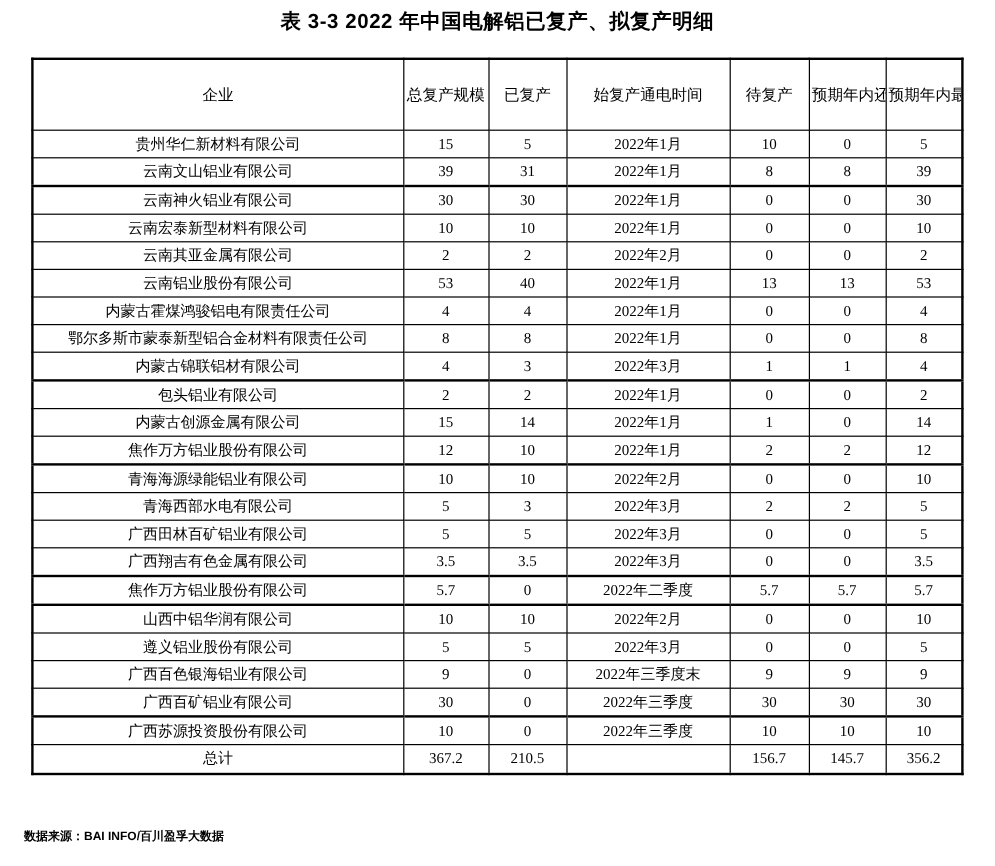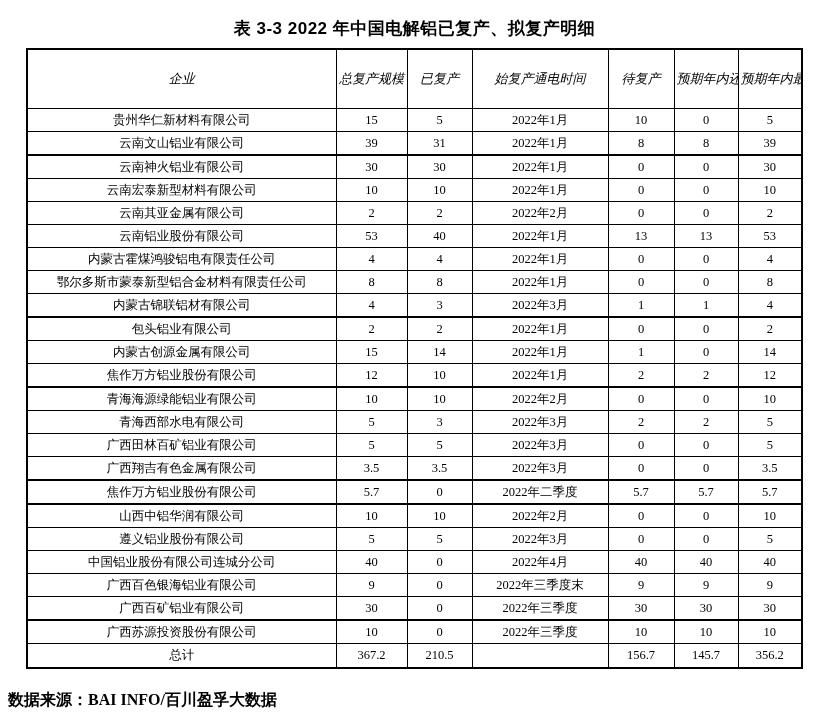--- a/index.html
+++ b/index.html
@@ -21,21 +21,20 @@
     position: absolute;
     top: 6px;
     left: 0;
     width: 829px;
     text-align: center;
     font-family: "Liberation Sans", "DejaVu Sans", sans-serif;
     font-weight: bold;
     font-size: 17px;
     letter-spacing: 0.5px;
     white-space: nowrap;
-    margin-top: 11px;
   }
 
   
   #table-wrap {
     position: absolute;
     left: 26px;
     top: 48px;
     width: 775px;
   }
   table.grid {
@@ -57,21 +56,21 @@
   
   table.grid {
     border: 2px solid #000000;
   }
   thead th {
     height: 58px;
     font-size: 13px;
     white-space: normal;
     line-height: 1.25;
   }
-  thead tr th { border-bottom: 2px solid #000000; font-style: italic; }
+  thead tr th { border-bottom: 2px solid #000000; }
 
   tbody td { height: 22px; }
 
   
   tr.thick-bottom > td { border-bottom: 2px solid #000000; }
 
   tfoot td {
     height: 23px;
     border-top: 2px solid #000000;
   }
@@ -81,25 +80,25 @@
   col.c-total { width: 71px; }
   col.c-done  { width: 65px; }
   col.c-date  { width: 136px; }
   col.c-wait  { width: 66px; }
   col.c-exp   { width: 64px; }
   col.c-final { width: 64px; }
 
   
   #source-note {
     position: absolute;
-    left: 8px;
+    left: 20px;
     top: 690px;
-    font-family: Liberation Serif, serif;
+    font-family: Liberation Sans, sans-serif;
     font-weight: bold;
-    font-size: 16px;
+    font-size: 10px;
     white-space: nowrap;
   }
   #source-note .src-label { }
   #source-note .src-value { }
 </style>
 </head>
 <body>
 
 <div id="doc-title">表 3-3  2022 年中国电解铝已复产、拟复产明细</div>
 
@@ -291,29 +290,20 @@
         <tr>
           <td>遵义铝业股份有限公司</td>
           <td>5</td>
           <td>5</td>
           <td>2022年3月</td>
           <td>0</td>
           <td>0</td>
           <td>5</td>
         </tr>
         <tr>
-          <td>中国铝业股份有限公司连城分公司</td>
-          <td>40</td>
-          <td>0</td>
-          <td>2022年4月</td>
-          <td>40</td>
-          <td>40</td>
-          <td>40</td>
-        </tr>
-        <tr>
           <td>广西百色银海铝业有限公司</td>
           <td>9</td>
           <td>0</td>
           <td>2022年三季度末</td>
           <td>9</td>
           <td>9</td>
           <td>9</td>
         </tr>
         <tr class="thick-bottom">
           <td>广西百矿铝业有限公司</td>

